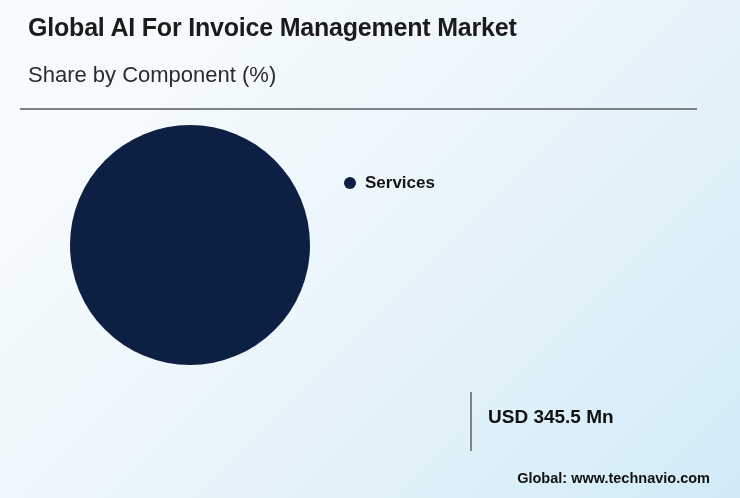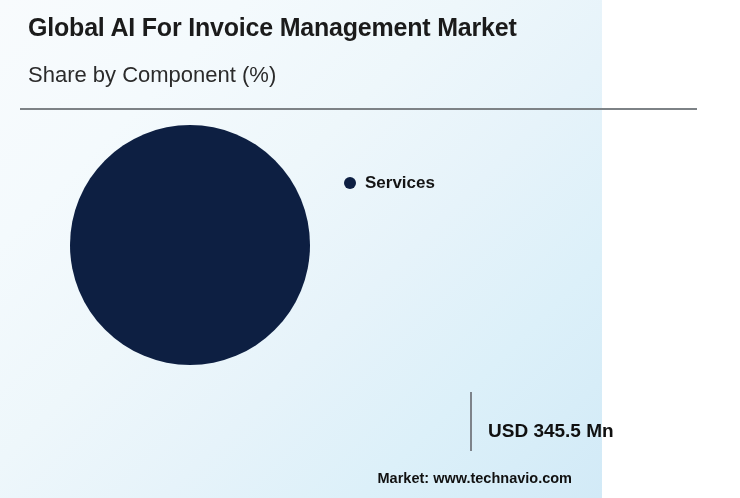--- a/index.html
+++ b/index.html
@@ -7,21 +7,21 @@
     padding: 0;
   }
   body {
     width: 740px;
     height: 498px;
     font-family: "Liberation Sans", sans-serif;
     overflow: hidden;
   }
   #infographic {
     position: relative;
-    width: 602px;
+    width: 740px;
     height: 498px;
     background: linear-gradient(135deg,
         #f8fbfd 0%,
         #f4fafd 22%,
         #eef7fb 42%,
         #e6f3fa 60%,
         #dcf0f9 78%,
         #d2eaf7 100%);
     box-sizing: border-box;
   }
@@ -122,21 +122,21 @@
     position: absolute;
     left: 450px;
     top: 0px;
     width: 2px;
     height: 59px;
     background: #7e838a;
   }
   .stat-value {
     position: absolute;
     left: 468px;
-    top: 28px;
+    top: 14px;
     font-size: 19px;
     font-weight: bold;
     color: #101010;
     white-space: nowrap;
     text-align: center;
   }
 
   
   .source {
     position: absolute;
@@ -168,15 +168,15 @@
       <span class="legend-dot"></span>
       <span class="legend-label">Services</span>
     </div>
   </div>
 
   <div class="footer-stat">
     <div class="stat-divider"></div>
     <div class="stat-value">USD 345.5 Mn</div>
   </div>
 
-  <div class="source">Market: www.technavio.com</div>
+  <div class="source">Global: www.technavio.com</div>
 
 </div>
 
 </body></html>

